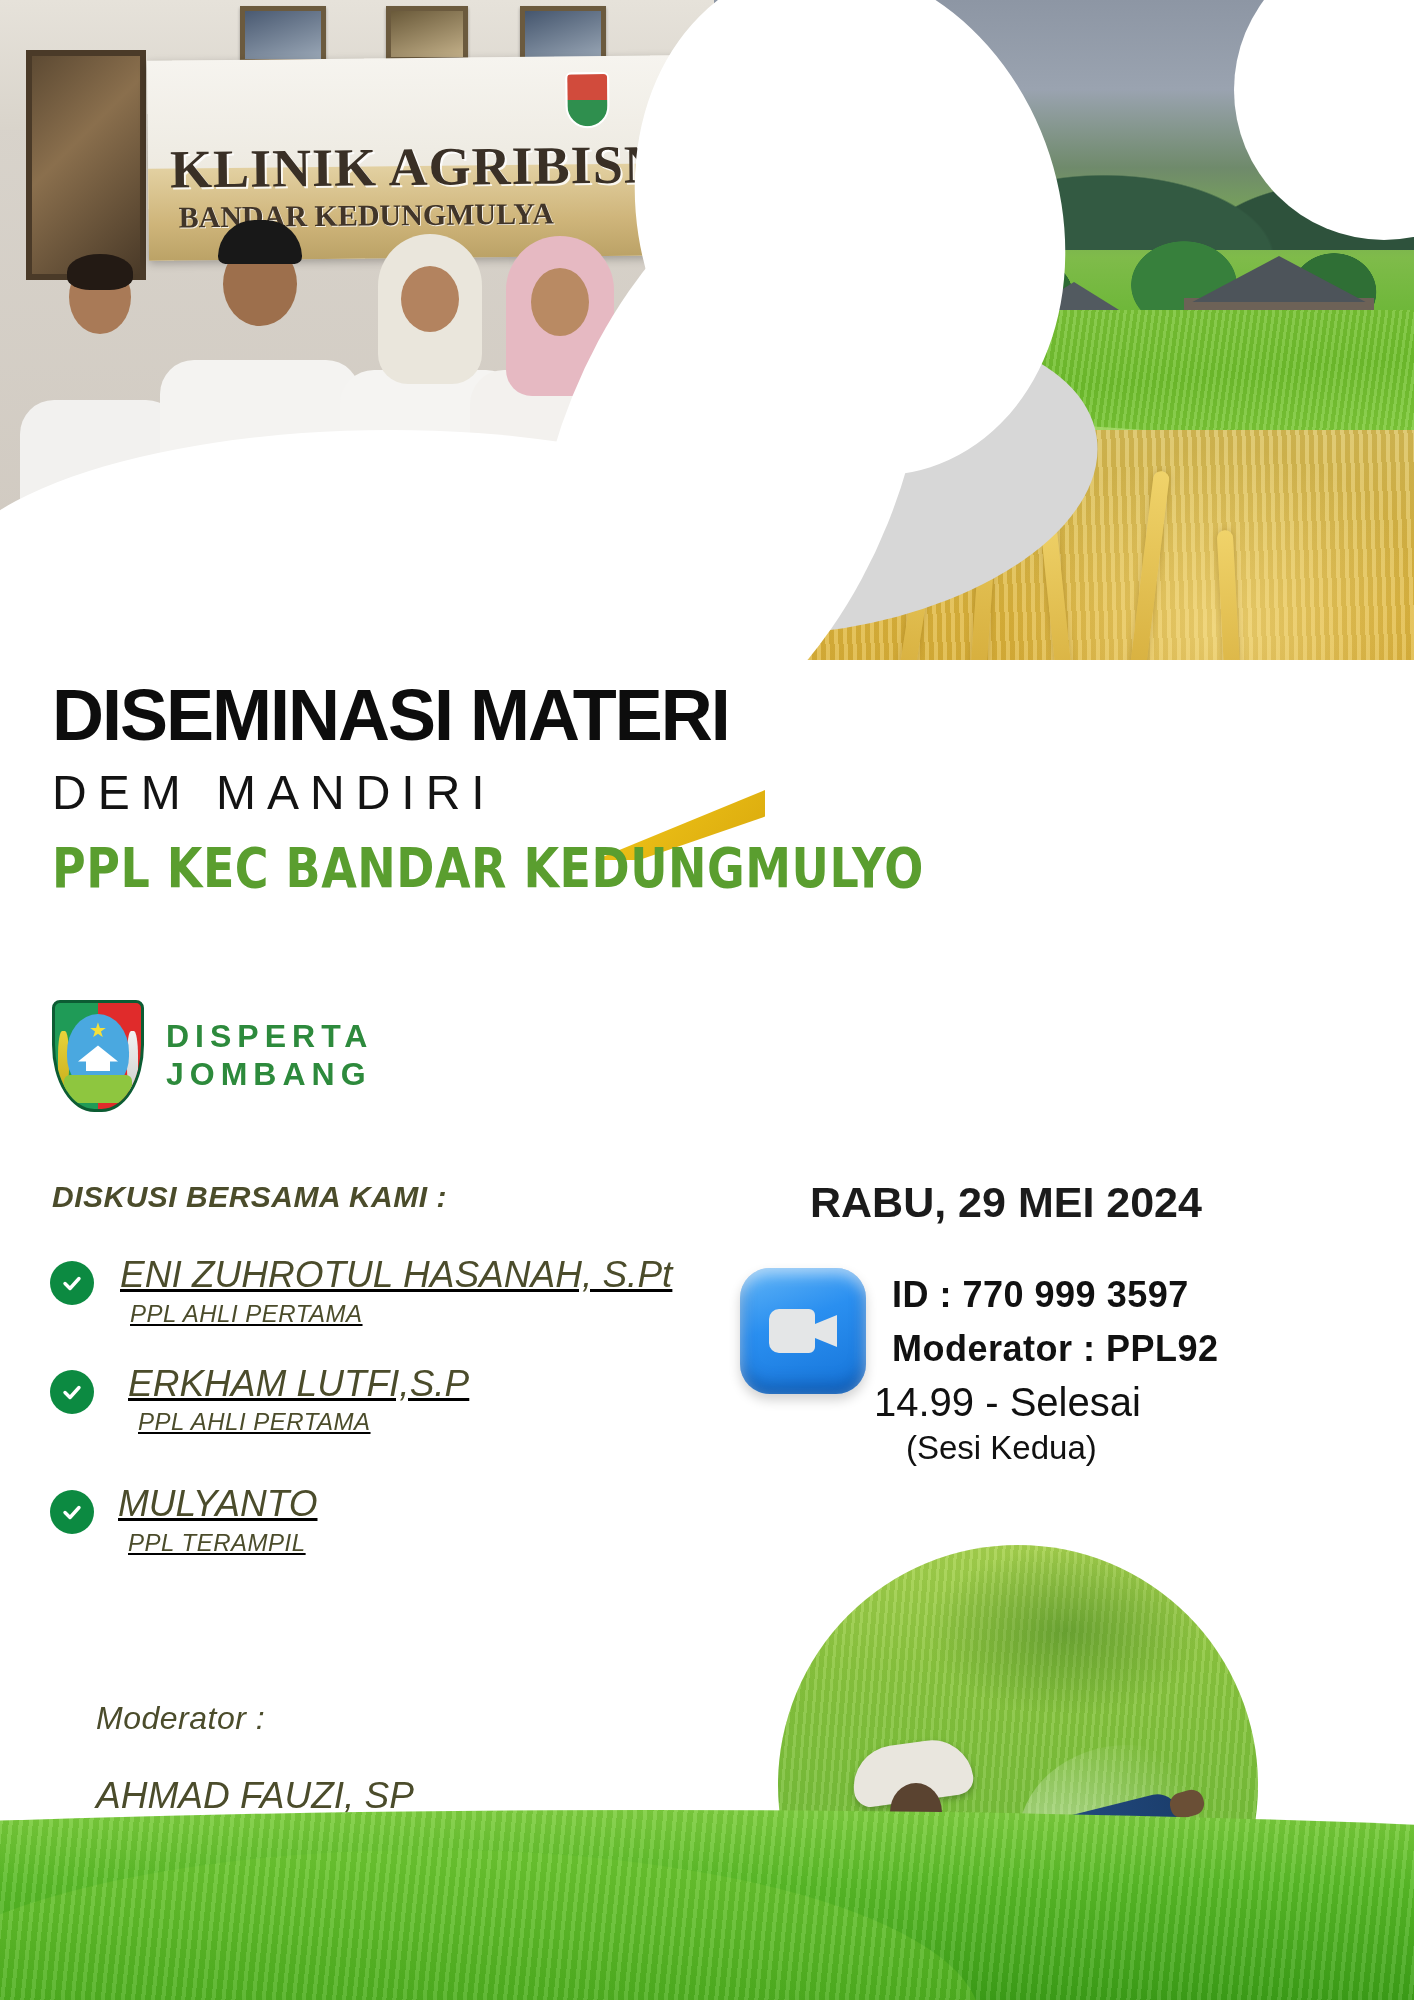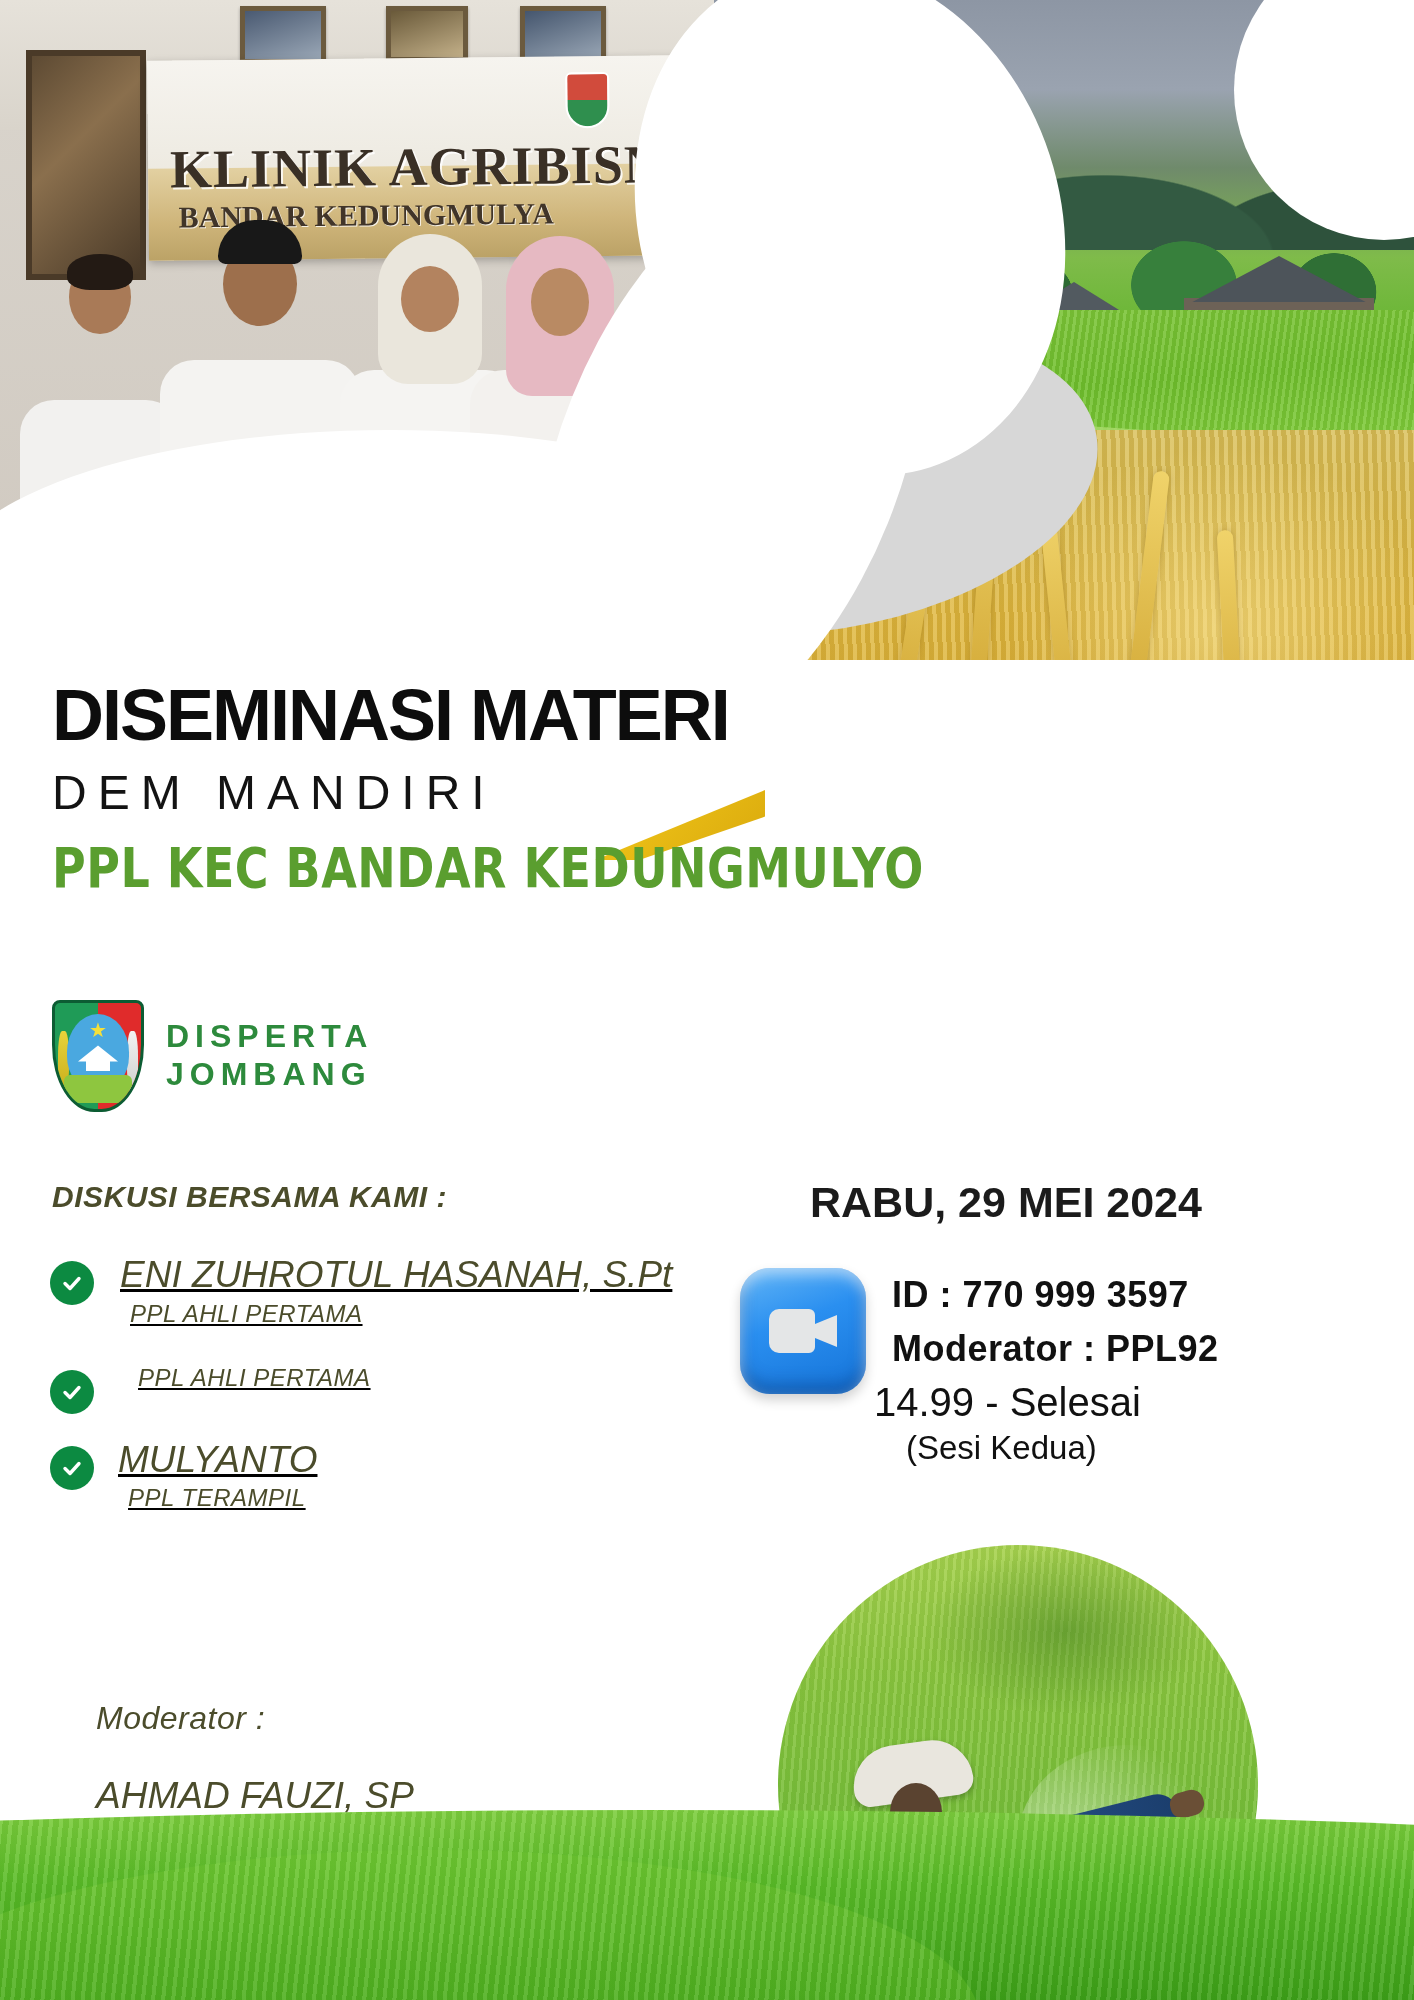--- a/index.html
+++ b/index.html
@@ -564,20 +564,21 @@
       <div class="sp-name">ENI ZUHROTUL HASANAH, S.Pt</div>
       <div class="sp-role">PPL AHLI PERTAMA</div>
     </div>
 
     <div class="sp-row r2">
       <div class="check">
         <svg viewBox="0 0 24 24" fill="none" stroke="#ffffff" stroke-width="3.4" stroke-linecap="round" stroke-linejoin="round">
             <path d="M5 12.5 L10 17.5 L19 7.5"></path>
           </svg>
       </div>
+      <div class="sp-name">ERKHAM LUTFI,S.P</div>
       <div class="sp-role">PPL AHLI PERTAMA</div>
     </div>
 
     <div class="sp-row r3">
       <div class="check">
         <svg viewBox="0 0 24 24" fill="none" stroke="#ffffff" stroke-width="3.4" stroke-linecap="round" stroke-linejoin="round">
             <path d="M5 12.5 L10 17.5 L19 7.5"></path>
           </svg>
       </div>
       <div class="sp-name">MULYANTO</div>

